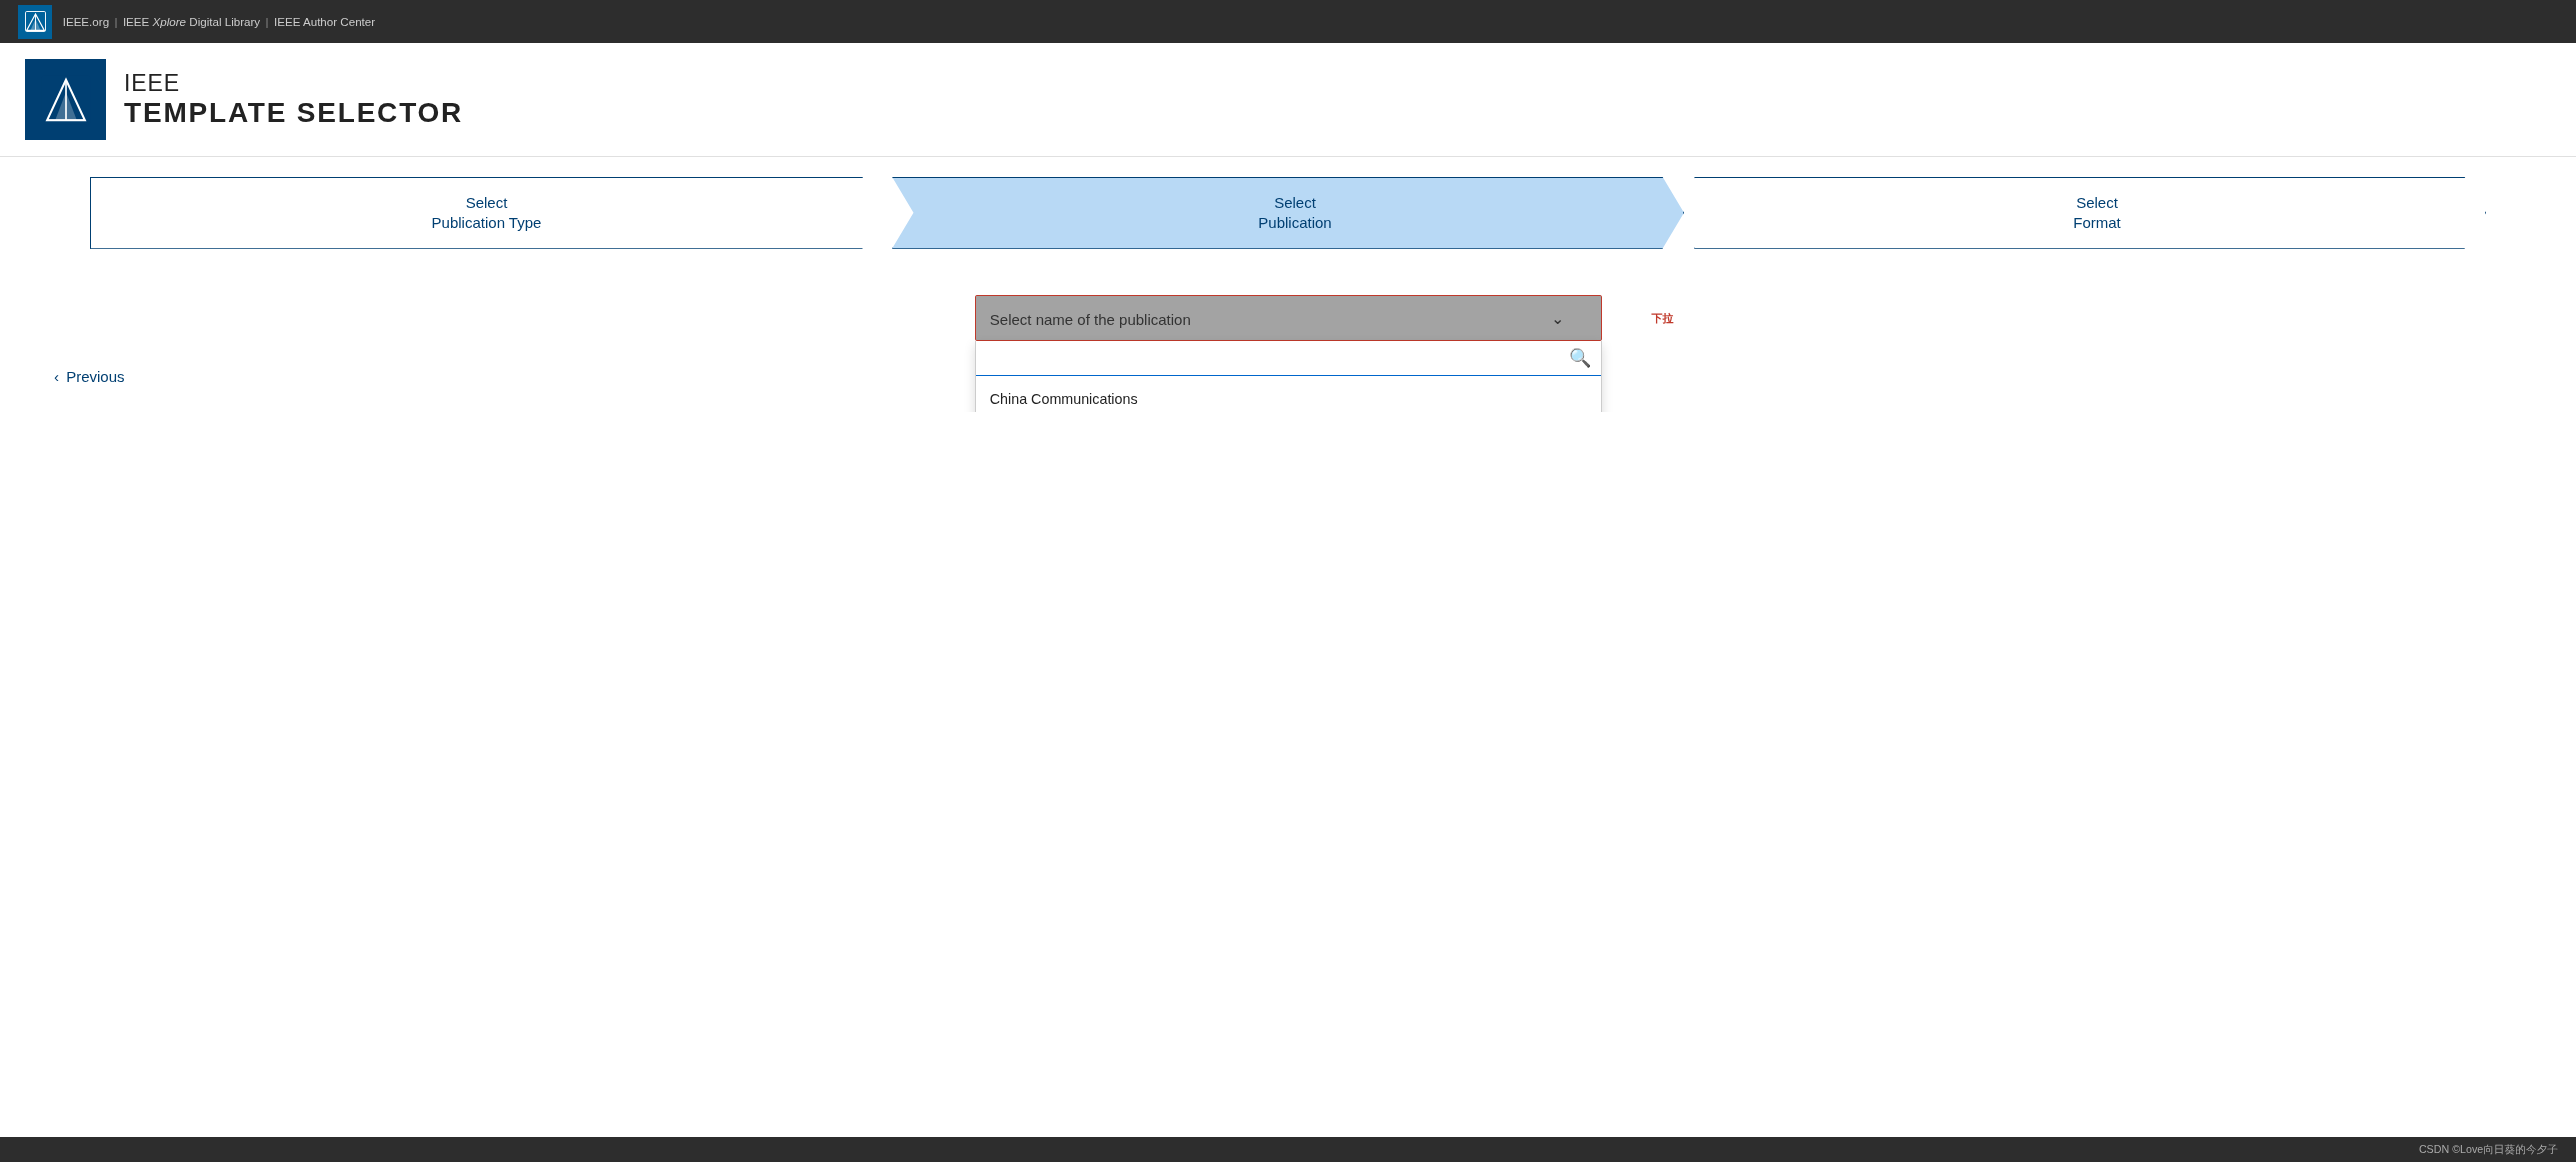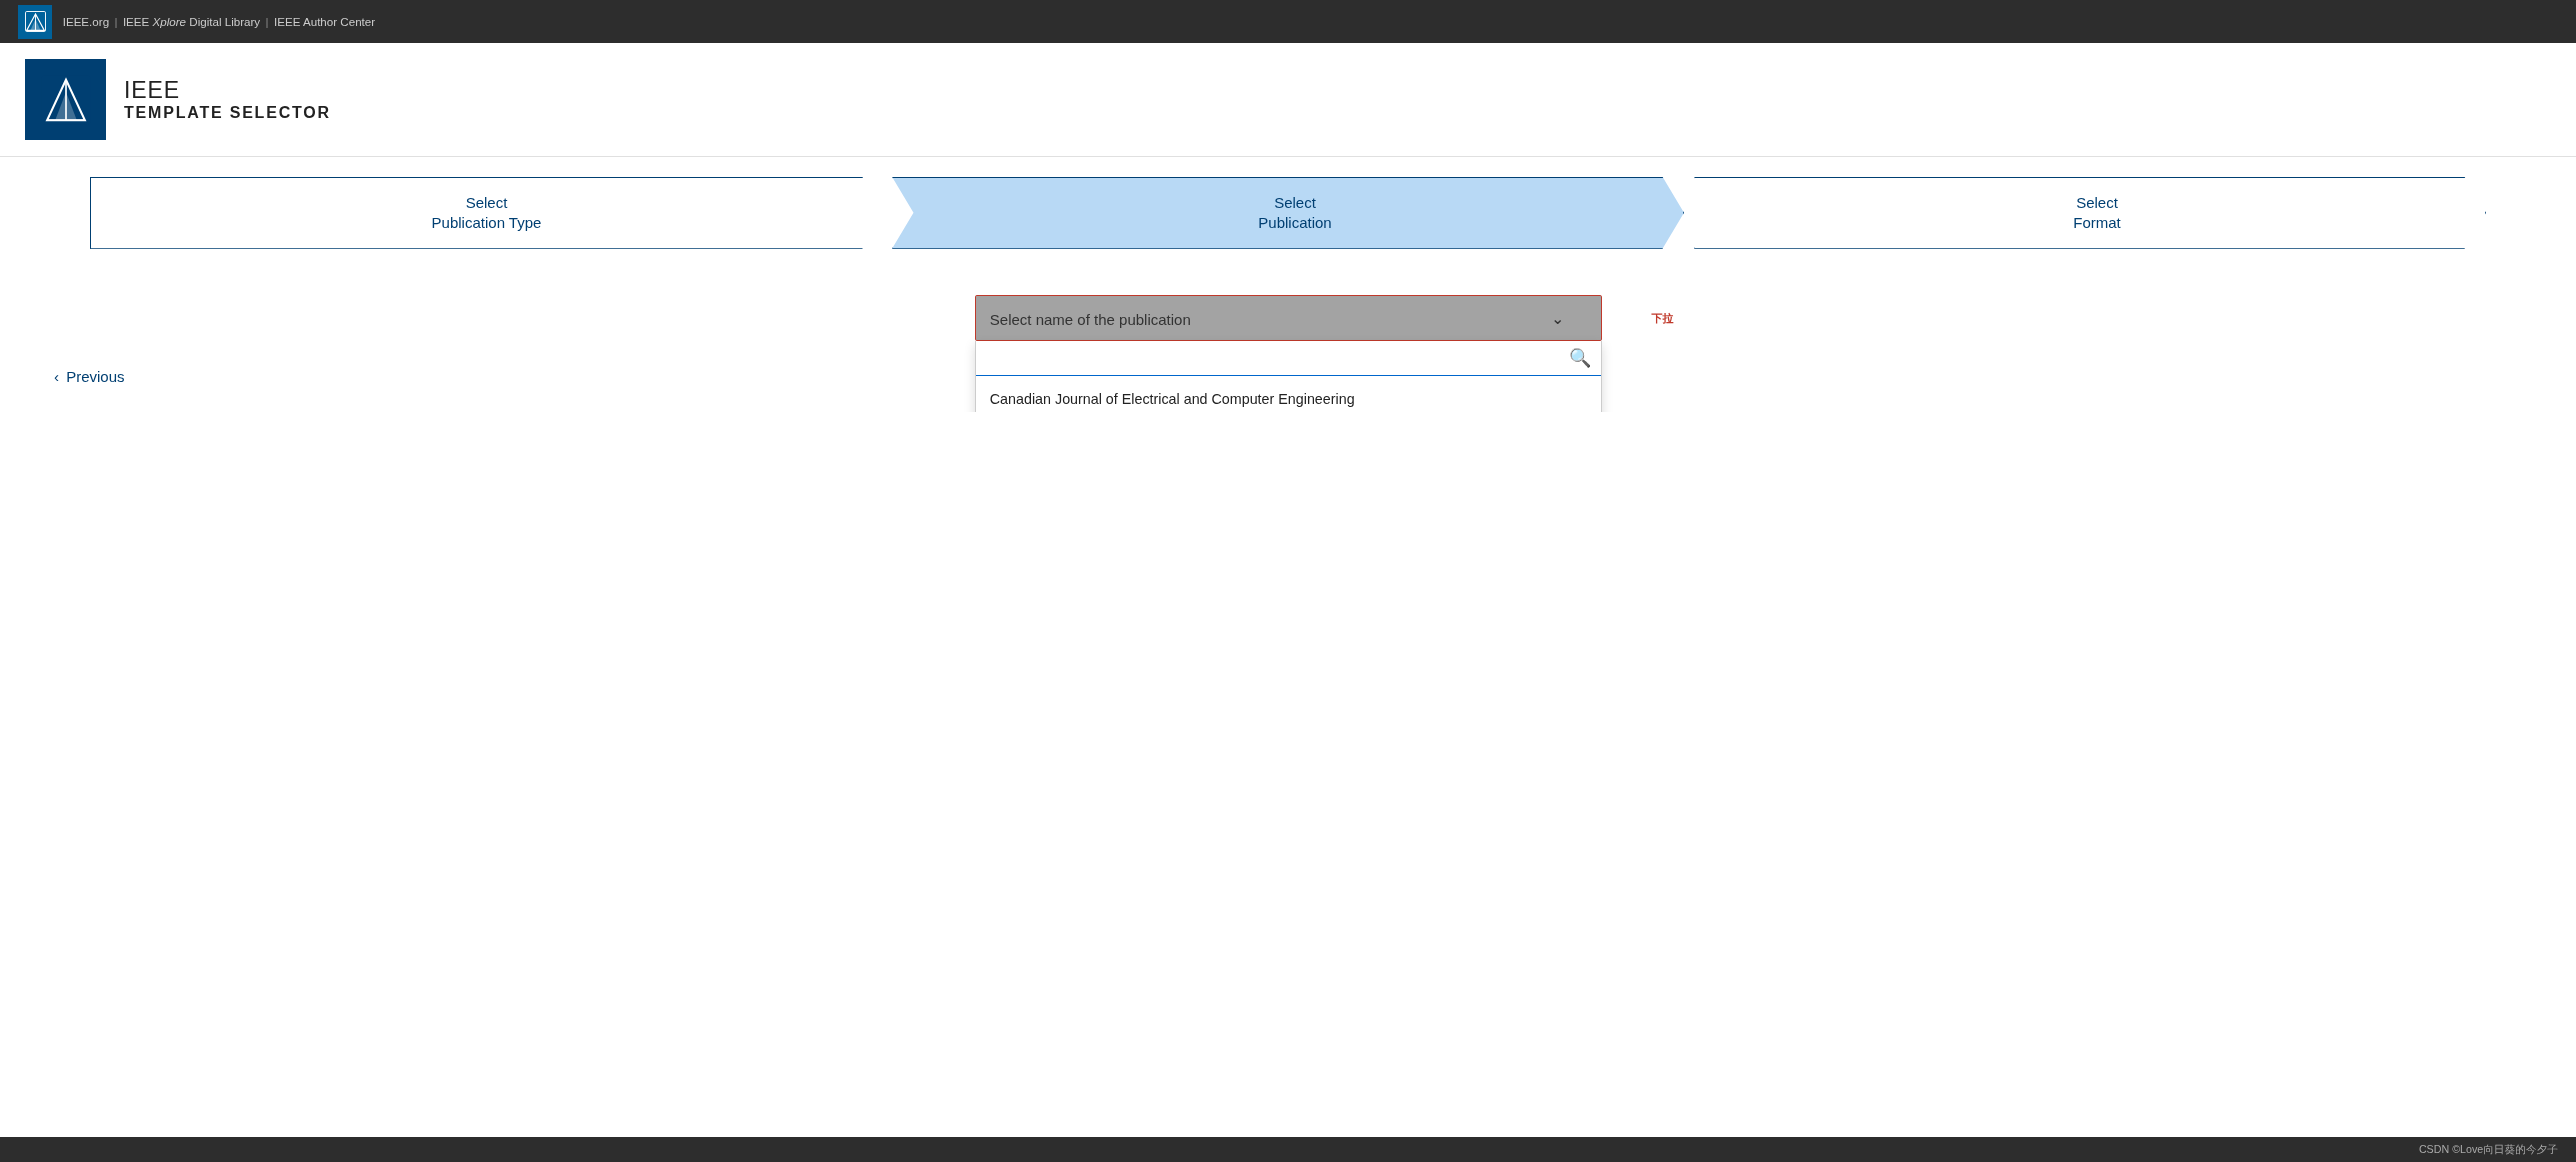--- a/index.html
+++ b/index.html
@@ -58,21 +58,21 @@
     }
     .header-logo-box svg { width: 54px; height: 54px; }
     .header-title-block { display: flex; flex-direction: column; }
     .header-title-top {
       font-size: 23px;
       font-weight: normal;
       color: #222;
       letter-spacing: 0.9px;
     }
     .header-title-bottom {
-      font-size: 16px;
+      font-size: 28px;
       font-weight: bold;
       color: #222;
       letter-spacing: 1.8px;
     }
 
     
     .stepper-container {
       display: flex;
       align-items: center;
       padding: 19.7px 90px;
@@ -306,21 +306,20 @@
     </div>
 
     <span class="red-label">下拉</span>
 
     <div class="dropdown-panel">
       <div class="dropdown-search-row">
         <input class="dropdown-search-input" type="text" placeholder="" style="">
         <span class="dropdown-search-icon">🔍</span>
       </div>
       <div class="dropdown-list">
-        <div class="dropdown-item">Canadian Journal of Electrical and Computer Engineering</div>
         <div class="dropdown-item">China Communications</div>
         <div class="dropdown-item">IBM Journal of Research &amp; Development</div>
         <div class="dropdown-item">IEEE Access</div>
         <div class="dropdown-item">IEEE Antennas and Wireless Propagation Letters</div>
       </div>
     </div>
   </div>
 
   <button class="prev-btn">
     <span>‹</span>

